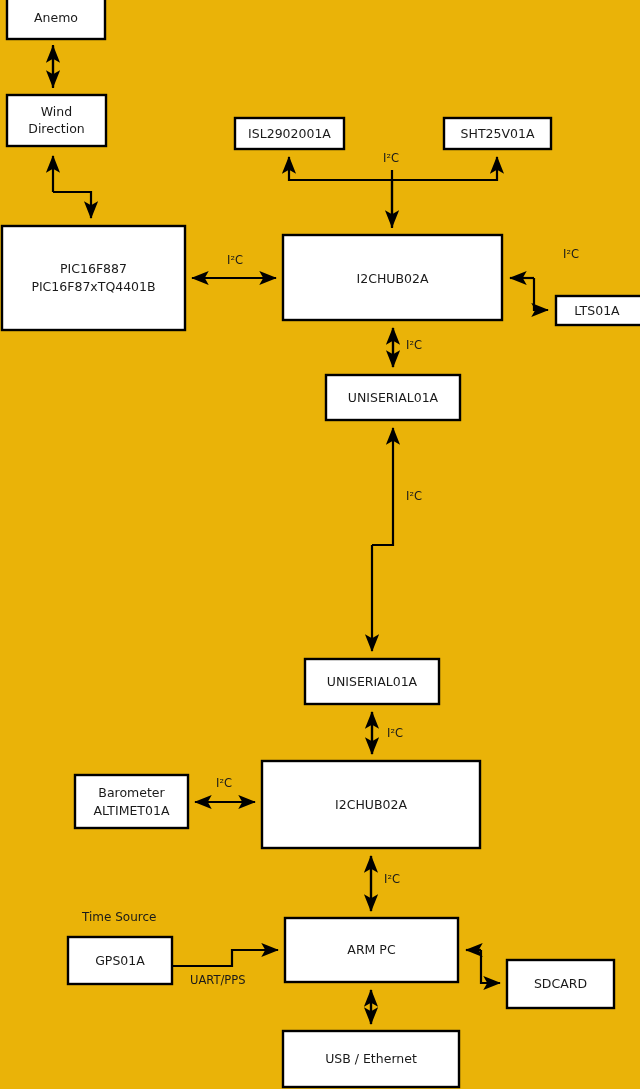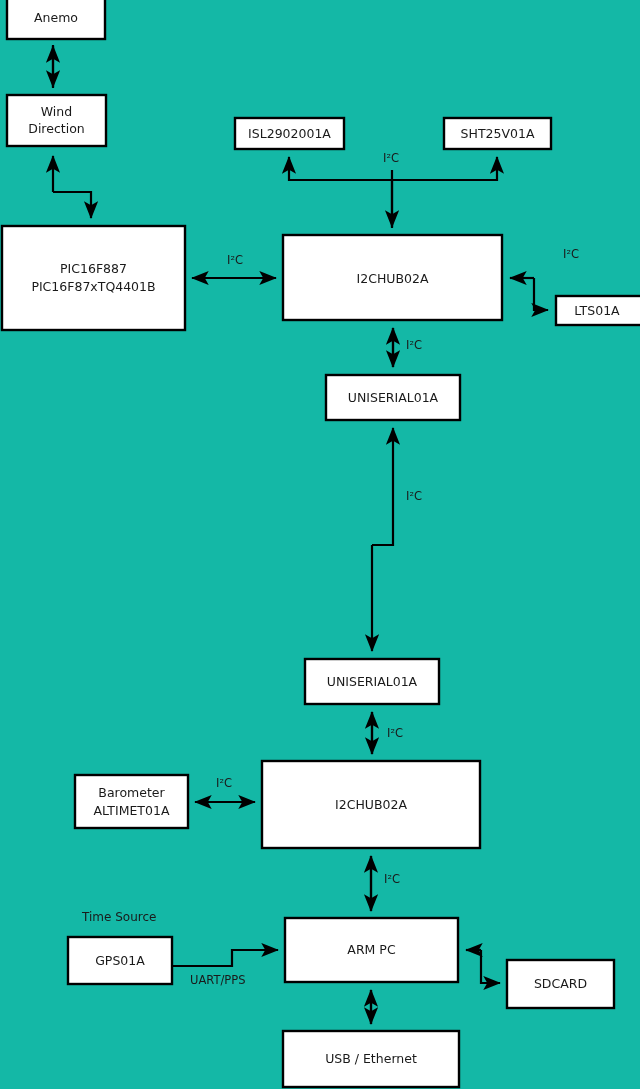--- a/index.html
+++ b/index.html
@@ -4,21 +4,21 @@
 <style>
   html, body {
     margin: 0;
     padding: 0;
     background: #ffffff;
   }
   #diagram-root {
     position: relative;
     width: 640px;
     height: 1089px;
-    background: #14b8a6;
+    background: #eab308;
     font-family: "DejaVu Sans", sans-serif;
     overflow: hidden;
   }
   svg.layer {
     position: absolute;
     top: 0;
     left: 0;
     width: 640px;
     height: 1089px;
   }

